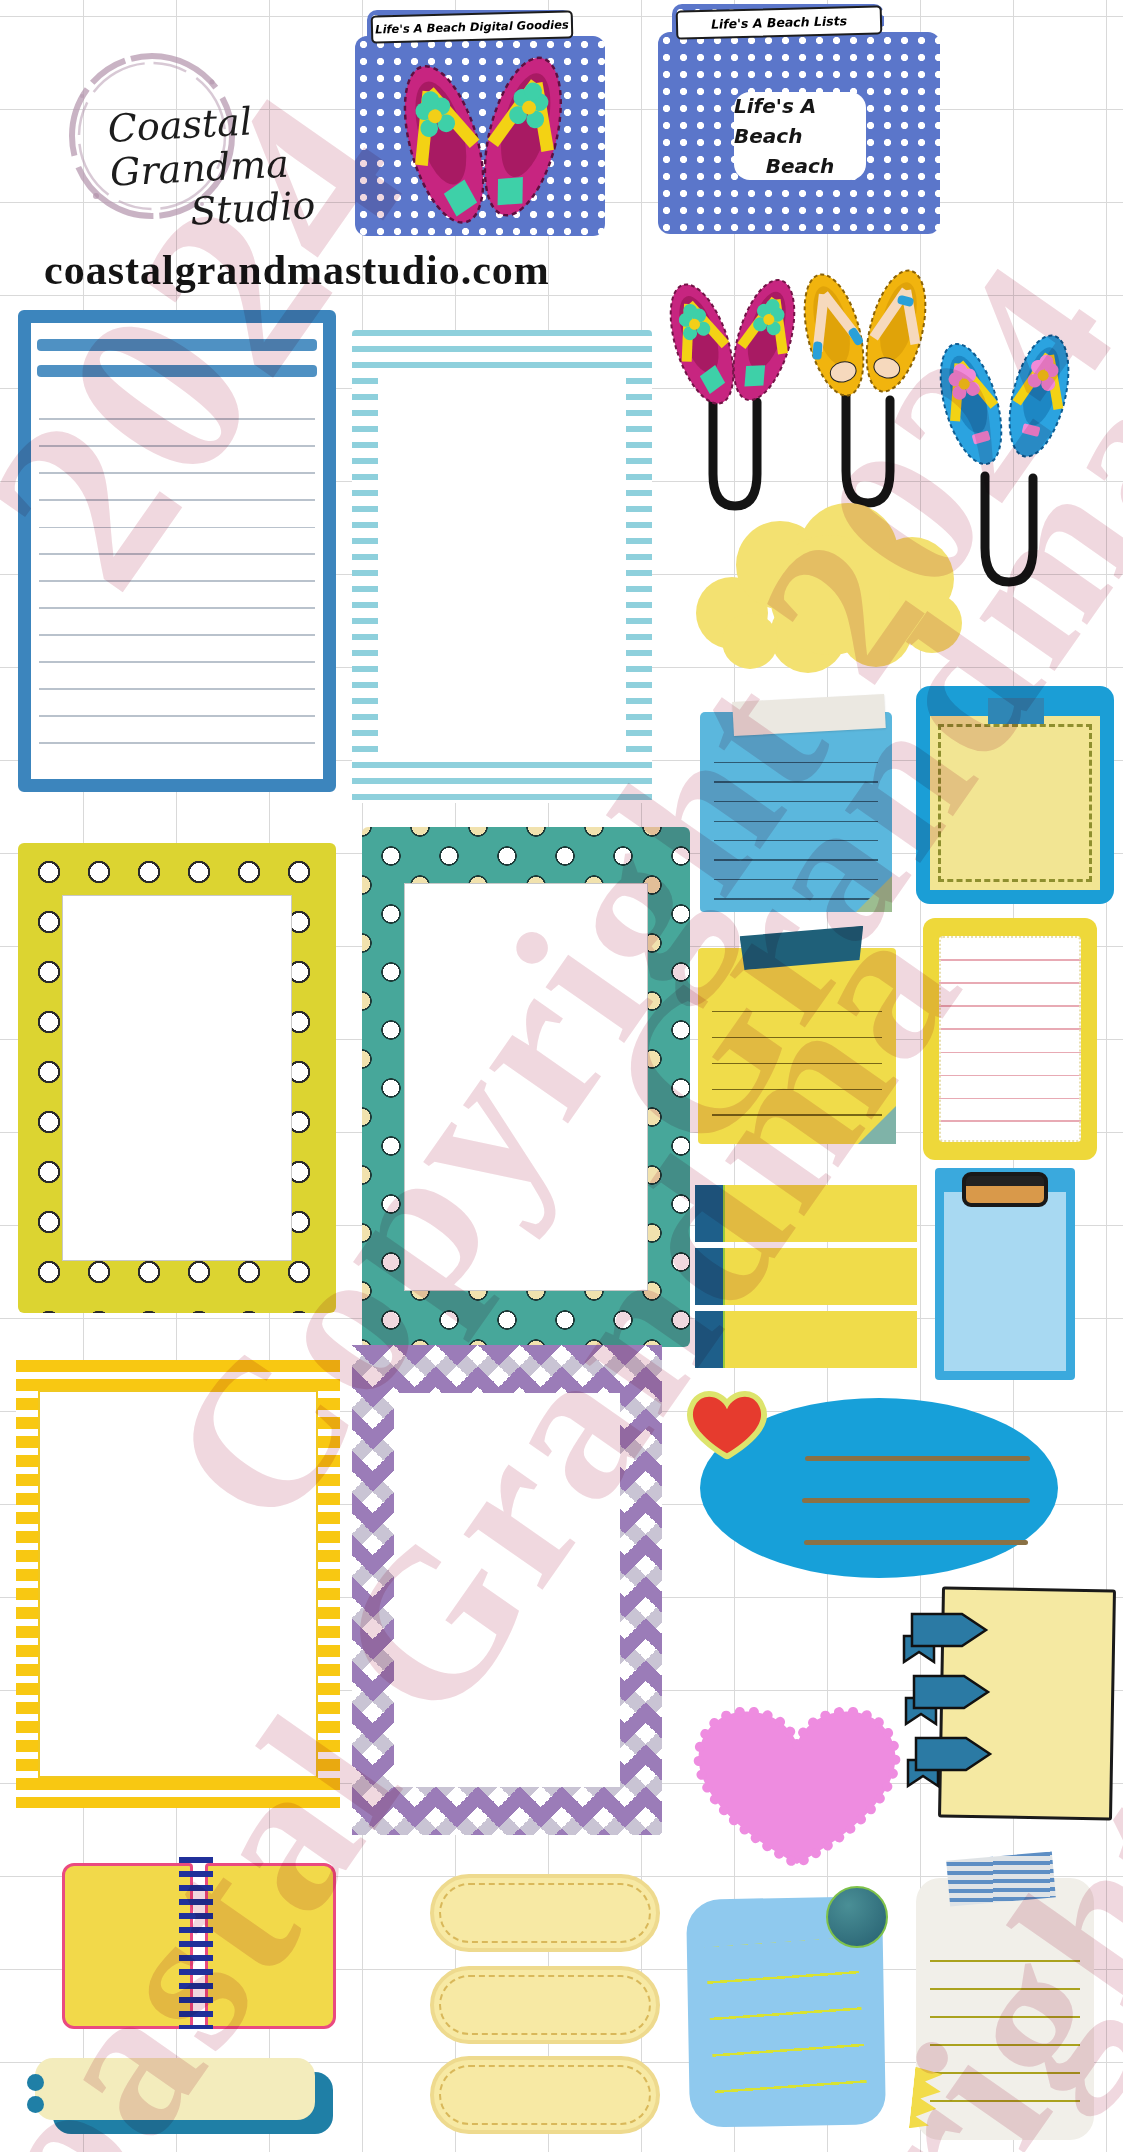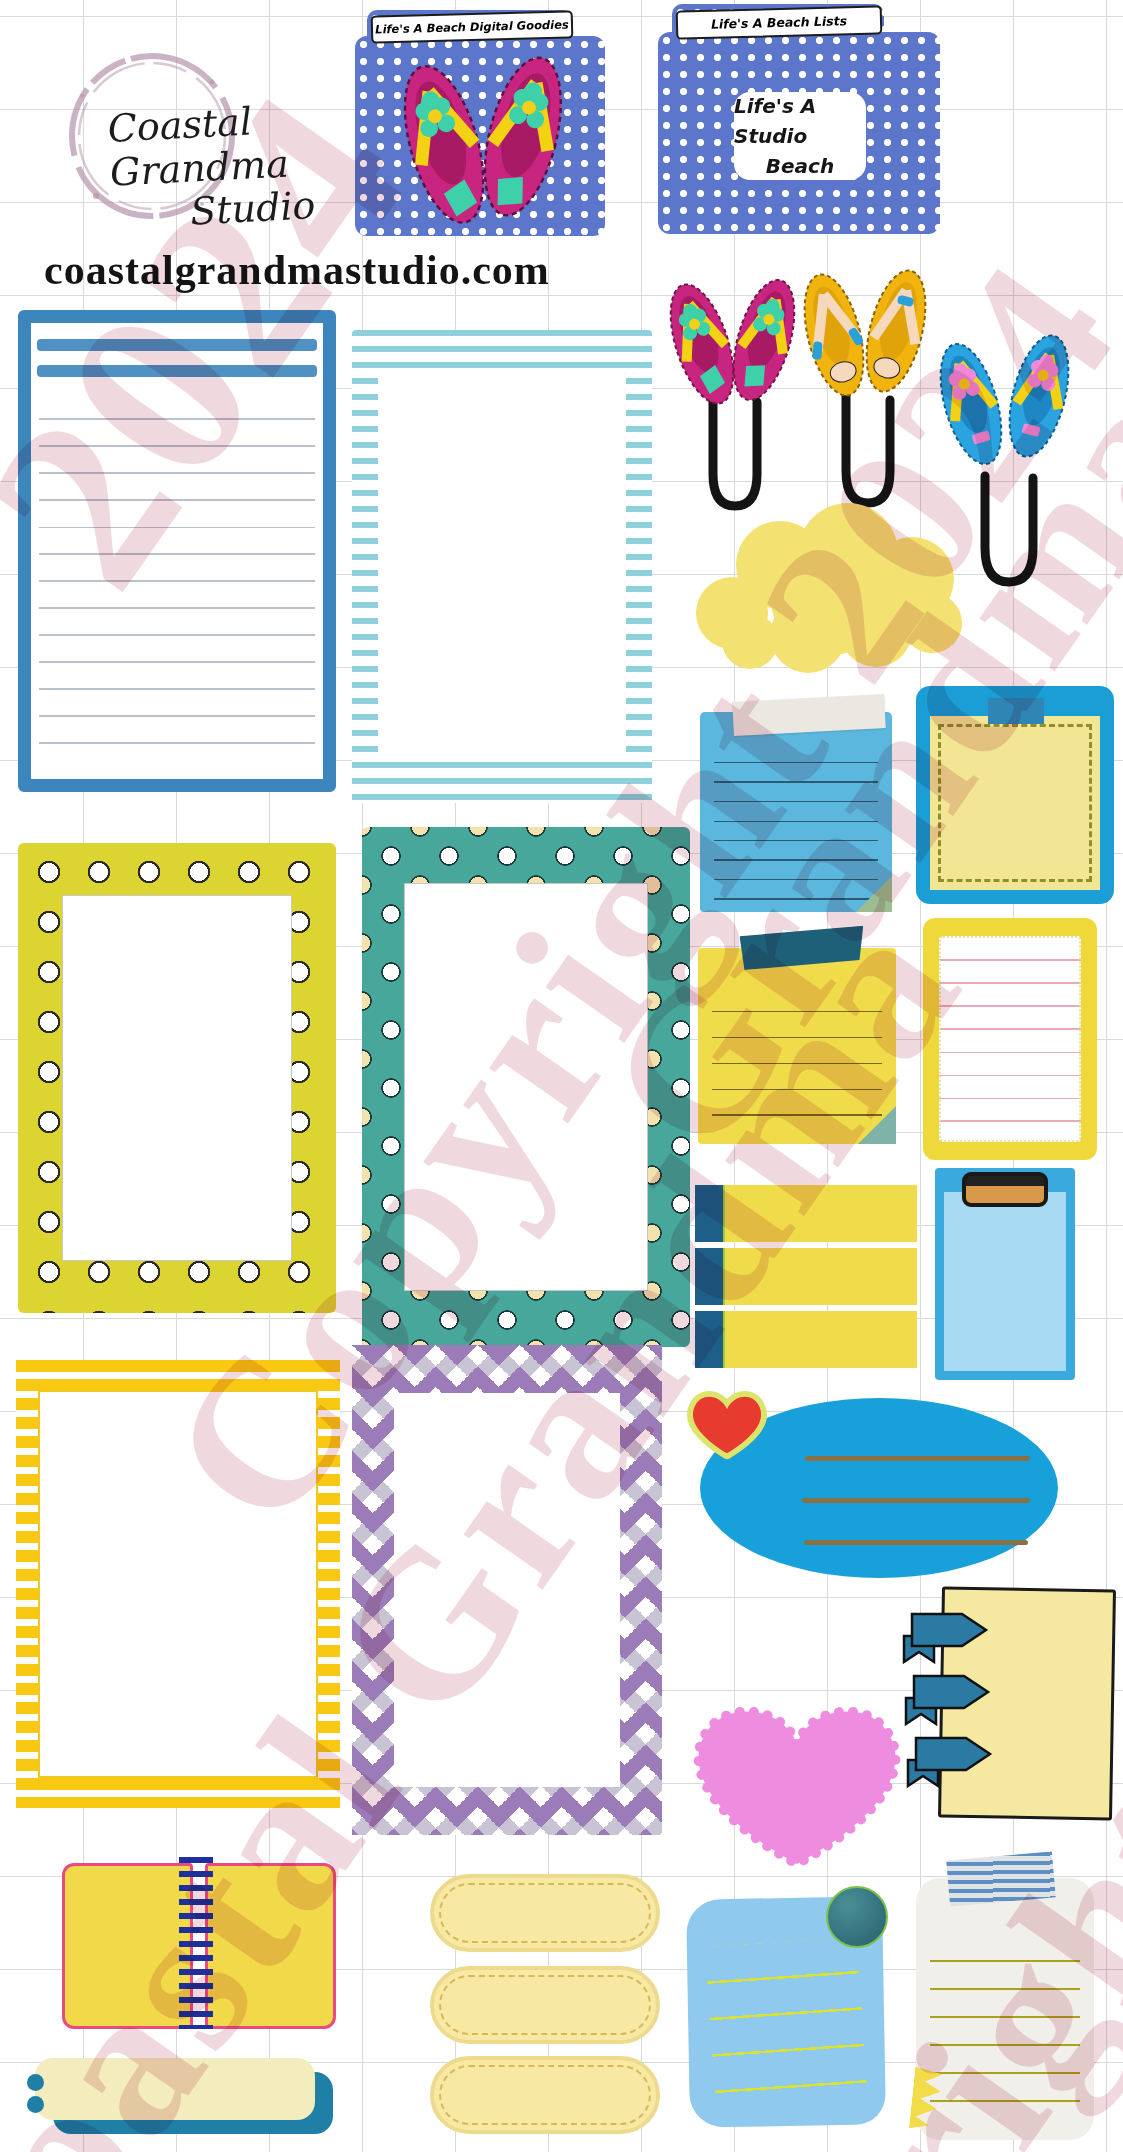--- a/index.html
+++ b/index.html
@@ -123,21 +123,21 @@
     </svg>
   </div>
 
   <div class="abs" style="left:658px;top:4px;width:282px;height:230px;">
     <div class="polka-folder abs" style="left:14px;top:0;width:212px;height:36px;border-radius:10px 10px 0 0;"></div>
     <div class="folder-label abs" style="left:18px;top:4px;width:202px;height:25px;font-size:12.5px;">
       <span>Life's A Beach Lists</span>
     </div>
     <div class="polka-folder abs" style="left:0;top:28px;width:282px;height:202px;border-radius:12px;"></div>
     <div class="abs" style="left:76px;top:88px;width:132px;height:88px;background:#fff;border-radius:16px;display:flex;flex-direction:column;align-items:center;justify-content:center;font:italic 700 20px 'DejaVu Sans',sans-serif;color:#161616;line-height:1.5;">
-      <span>Life's A Studio</span>
+      <span>Life's A Beach</span>
       <span>Beach</span>
     </div>
   </div>
 
   <svg class="abs" style="left:660px;top:252px;" width="150" height="285" viewBox="0 0 150 285">
     <path d="M53 148 L53 222 Q53 254 75 254 Q97 254 97 222 L97 150" fill="none" stroke="#141414" stroke-width="9" stroke-linecap="round"></path>
     <g transform="rotate(-18 42 92)">
       <ellipse cx="42" cy="92" rx="26" ry="62" fill="var(--flipflop-pink)" stroke="#731447" stroke-width="2" stroke-dasharray="4 3"></ellipse>
       <ellipse cx="42" cy="82" rx="16" ry="40" fill="var(--flipflop-pink-dark)"></ellipse>
       <path d="M42 50 L22 104" stroke="var(--strap-yellow)" stroke-width="10"></path>

